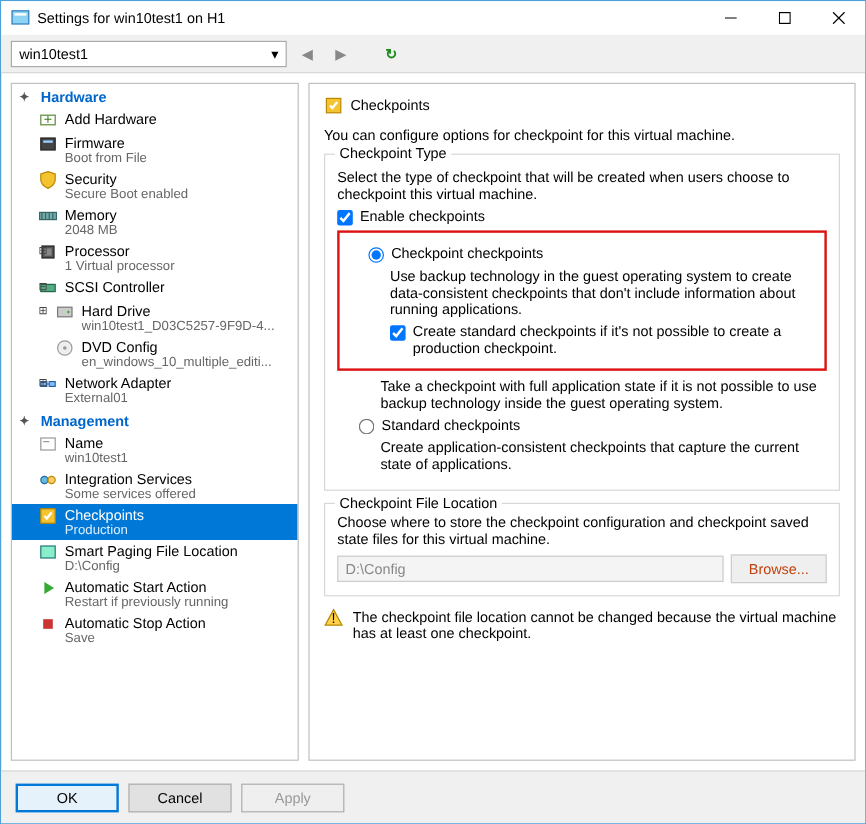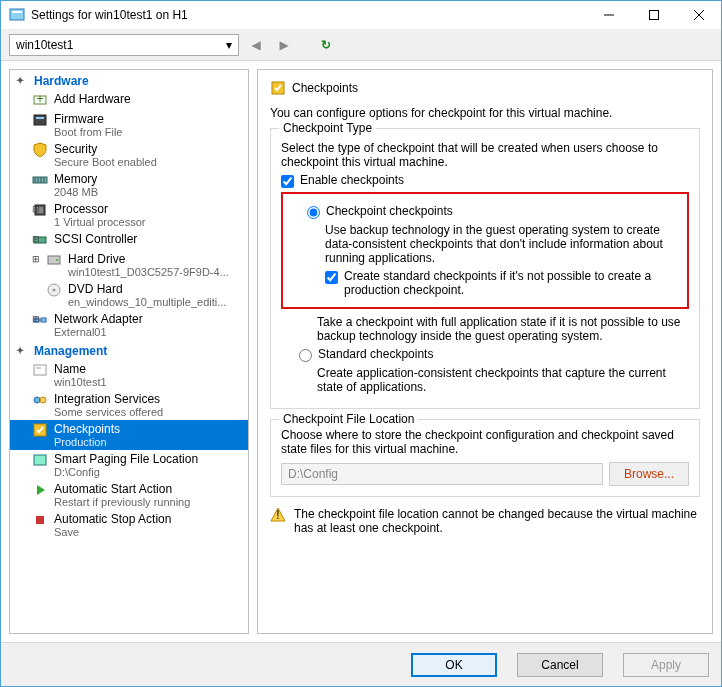--- a/index.html
+++ b/index.html
@@ -34,21 +34,21 @@
 .group > .gtitle { position: absolute; top: -8px; left: 8px; background: #fff; padding: 0 4px; }
 .row { display: flex; align-items: flex-start; gap: 6px; margin: 4px 0; }
 .indent1 { margin-left: 18px; }
 .indent2 { margin-left: 36px; }
 .redbox { border: 2px solid #d11; padding: 6px 6px 6px 6px; margin: 4px 0 6px 0; }
 .filerow { display: flex; gap: 6px; align-items: center; margin-top: 6px; }
 .filefield { flex: 1; height: 22px; border: 1px solid #ccc; background: #f4f4f4; color: #888; padding: 0 6px; display:flex; align-items:center; }
 .browse { width: 80px; height: 24px; border: 1px solid #ccc; background: #efefef; color: #c2410c; }
 .warn { display: flex; gap: 8px; margin-top: 8px; }
 .warn .wic { width: 16px; height: 16px; flex-shrink:0; }
-.footer { height: 44px; border-top: 1px solid #d8d8d8; display: flex; align-items: center; justify-content: flex-end; gap: 20px; padding: 0 12px; background: #f0f0f0; }
+.footer { height: 44px; border-top: 1px solid #d8d8d8; display: flex; align-items: center; gap: 8px; padding: 0 12px; background: #f0f0f0; }
 .btn { width: 86px; height: 24px; border: 1px solid #adadad; background: #e1e1e1; }
 .btn.primary { border: 2px solid #0078d7; background: #e5f1fb; }
 .btn.disabled { color: #999; background: #efefef; }
 input[type=checkbox], input[type=radio] { margin-top: 2px; }
 </style>
 </head>
 <body>
 
 <div class="titlebar">
   <span class="icon">
@@ -185,21 +185,21 @@
       </div>
 
     <div class="item lvl2">
         <span class="ic">
           <svg viewBox="0 0 16 16">
             <circle cx="8" cy="8" r="6" fill="#eee" stroke="#999"></circle>
             <circle cx="8" cy="8" r="1.5" fill="#999"></circle>
           </svg>
         </span>
         <div class="lbls">
-          <span class="main">DVD Hard</span>
+          <span class="main">DVD Config</span>
           <span class="sub">en_windows_10_multiple_editi...</span>
         </div>
       </div>
 
     <div class="item">
         <span class="exp">⊞</span>
         <span class="ic">
           <svg viewBox="0 0 16 16">
             <rect x="2" y="6" width="5" height="4" fill="#8bf" stroke="#26a"></rect>
             <rect x="9" y="6" width="5" height="4" fill="#8bf" stroke="#26a"></rect>

